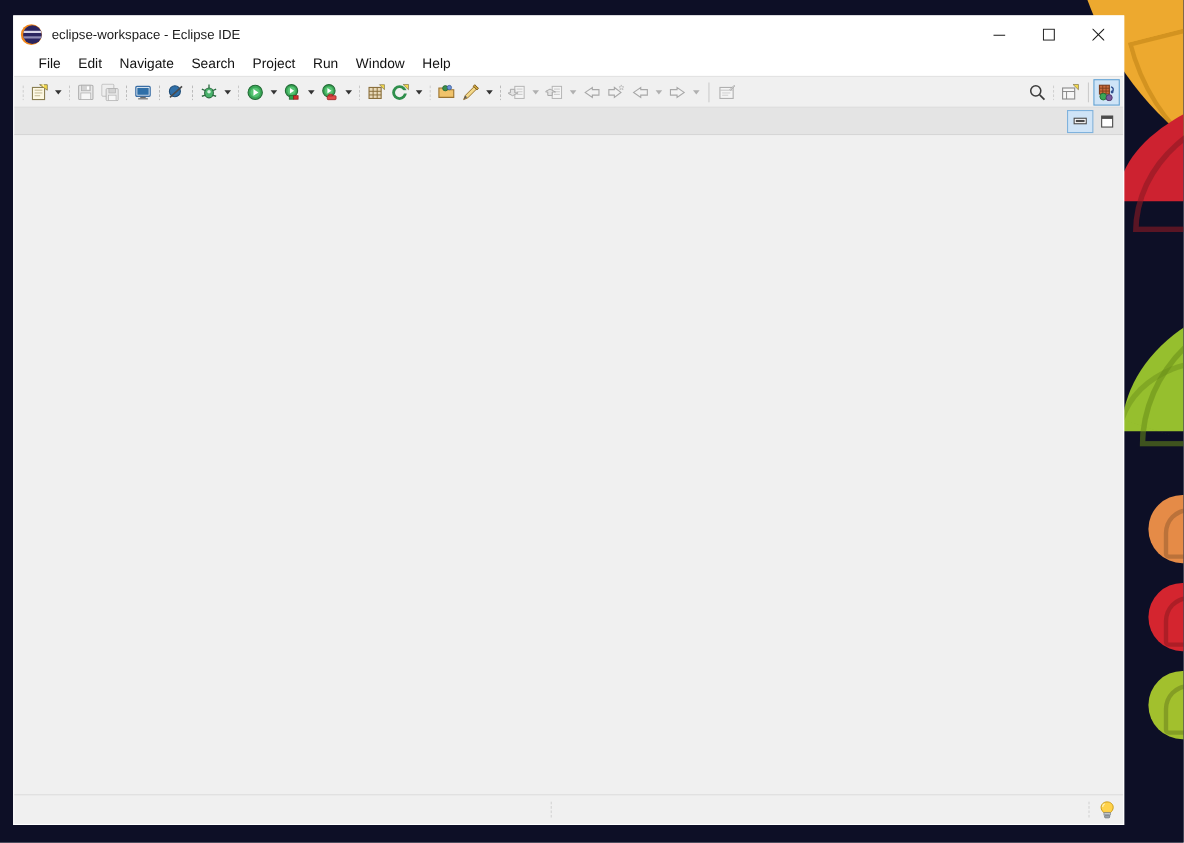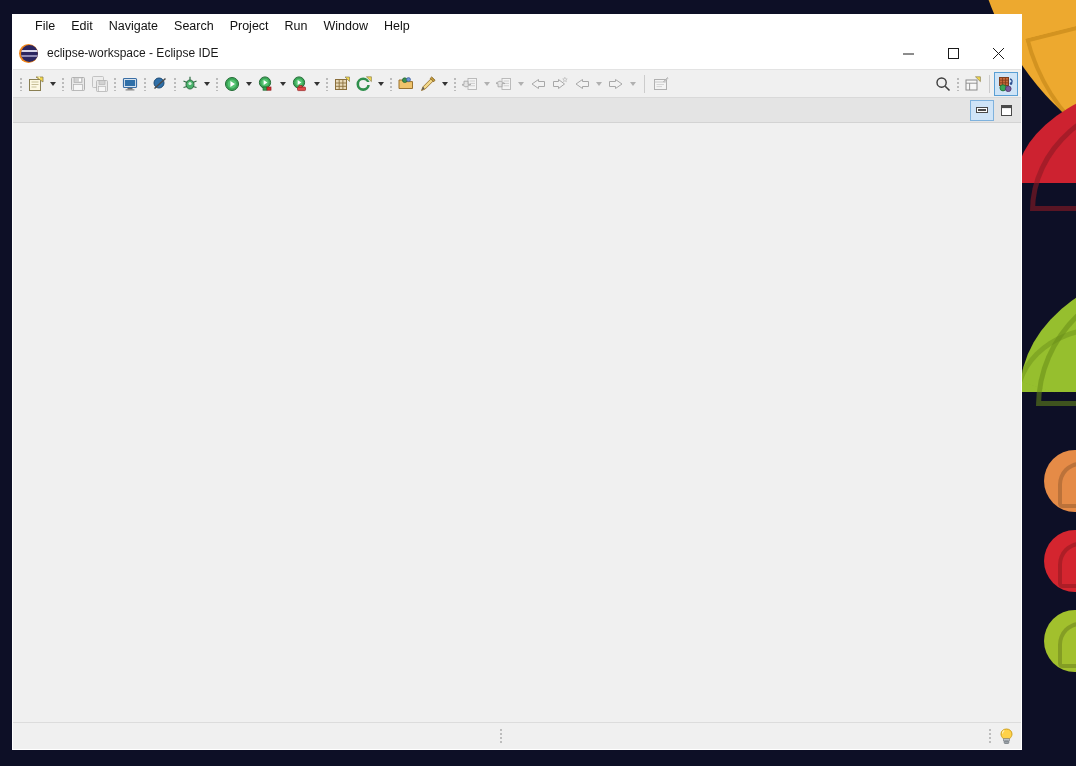--- a/index.html
+++ b/index.html
@@ -343,31 +343,20 @@
 <div id="desktop">
   <div class="wp-shape wp-petal-orange"></div>
   <div class="wp-shape wp-petal-red"></div>
   <div class="wp-shape wp-petal-green"></div>
   <div class="wp-dot wp-dot-orange"></div>
   <div class="wp-dot wp-dot-red"></div>
   <div class="wp-dot wp-dot-green"></div>
 </div>
 
 <div id="window">
-
-  <div id="menubar">
-    <div class="menu-item">File</div>
-    <div class="menu-item">Edit</div>
-    <div class="menu-item">Navigate</div>
-    <div class="menu-item">Search</div>
-    <div class="menu-item">Project</div>
-    <div class="menu-item">Run</div>
-    <div class="menu-item">Window</div>
-    <div class="menu-item">Help</div>
-  </div>
 
   <div id="titlebar">
     <div id="title-left">
       <div id="app-icon"></div>
       <span id="title-text">eclipse-workspace - Eclipse IDE</span>
     </div>
     <div id="window-controls">
       <div class="wc-btn">
         <svg width="11" height="11" viewBox="0 0 11 11">
             <line x1="0" y1="6" x2="11" y2="6" stroke="currentColor" stroke-width="1"></line>
@@ -378,20 +367,31 @@
             <rect x="0.5" y="0.5" width="10" height="10" fill="none" stroke="currentColor" stroke-width="1"></rect>
           </svg>
       </div>
       <div class="wc-btn">
         <svg width="11" height="11" viewBox="0 0 11 11">
             <line x1="0" y1="0" x2="11" y2="11" stroke="currentColor" stroke-width="1"></line>
             <line x1="11" y1="0" x2="0" y2="11" stroke="currentColor" stroke-width="1"></line>
           </svg>
       </div>
     </div>
+  </div>
+
+  <div id="menubar">
+    <div class="menu-item">File</div>
+    <div class="menu-item">Edit</div>
+    <div class="menu-item">Navigate</div>
+    <div class="menu-item">Search</div>
+    <div class="menu-item">Project</div>
+    <div class="menu-item">Run</div>
+    <div class="menu-item">Window</div>
+    <div class="menu-item">Help</div>
   </div>
 
   <div id="toolbar">
     <div class="tb-left">
 
       <div class="tb-grip">
           <i></i>
         </div>
 
       <div class="tb-btn" title="New">

